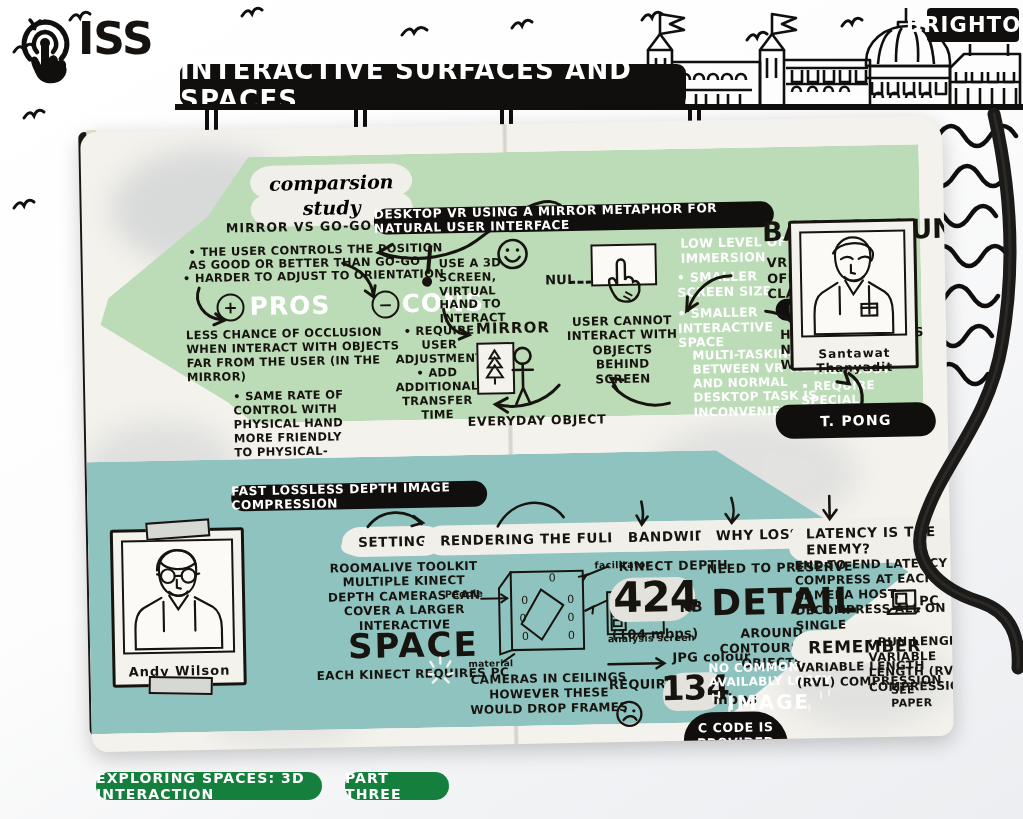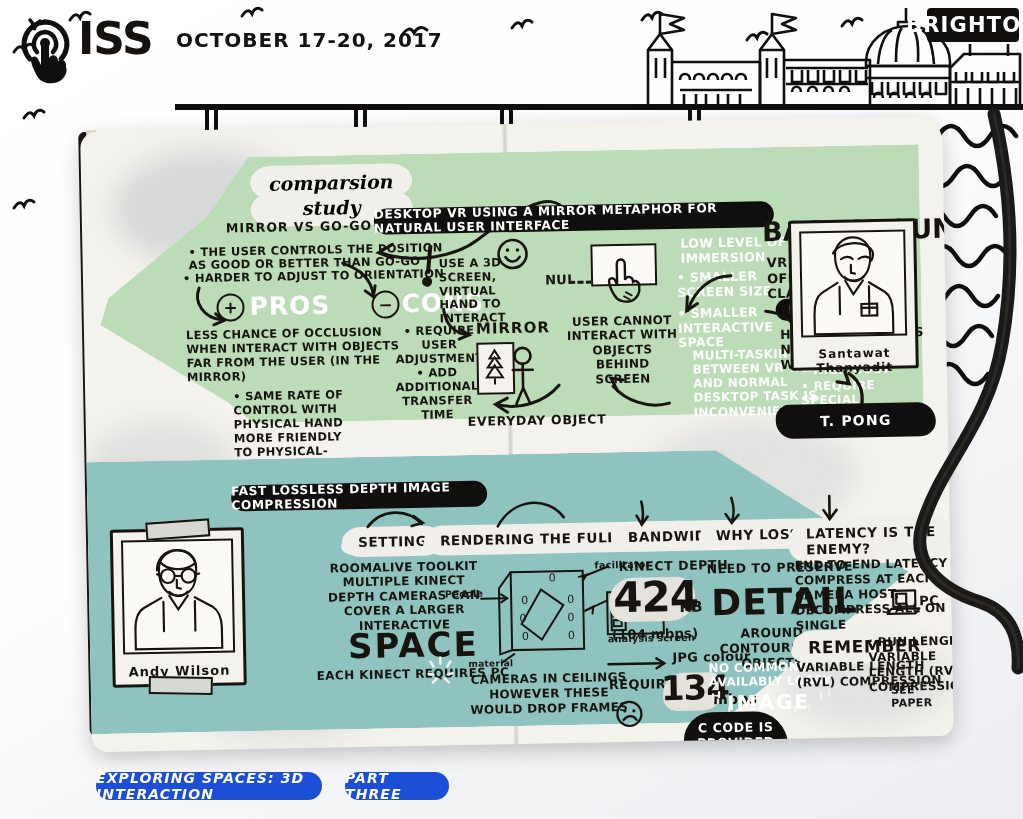--- a/index.html
+++ b/index.html
@@ -79,23 +79,23 @@
   .lc{text-transform:none;}
 
   
   .frame{background:#f4f2ec;border:3px solid #17140f;border-radius:3px;}
   .frame .photo{background:#fbfaf6;border:2px solid #17140f;margin:8px;}
   .frame .nameplate{text-align:center;font-weight:700;letter-spacing:1px;padding:2px 0 5px;font-size:13px;color:#17140f;}
   .tape{position:absolute;background:#d6d8d4;border:2px solid #17140f;height:14px;}
 
   
   .footerpill{
-    background:#1d4ed8;color:#fff;border-radius:20px;
+    background:#15803d;color:#fff;border-radius:20px;
     display:flex;align-items:center;justify-content:center;
-    font-weight:700;letter-spacing:1.1px;text-transform:uppercase;font-style:italic;
+    font-weight:700;letter-spacing:1.1px;text-transform:uppercase;
   }
   #footer-left{left:96px;top:772px;width:226px;height:28px;font-size:14px;}
   #footer-mid{left:345px;top:772px;width:104px;height:28px;font-size:14px;}
   #footer-right{left:772px;top:770px;width:222px;height:26px;font-size:13.5px;}
 
   
   .circ{border:2.5px solid #17140f;border-radius:50%;}
   .boxline{border:2px solid #17140f;}
   svg{display:block;overflow:visible;}
 </style>
@@ -109,21 +109,20 @@
       <path d="M31 8 a22 22 0 0 1 16 37" fill="none" stroke="#100f0d" stroke-width="5" stroke-linecap="round"></path>
       <path d="M31 8 a22 22 0 0 0 -15 37" fill="none" stroke="#100f0d" stroke-width="5" stroke-linecap="round"></path>
       <path d="M31 18 a12 12 0 0 1 8 20" fill="none" stroke="#100f0d" stroke-width="4.5" stroke-linecap="round"></path>
       <path d="M31 18 a12 12 0 0 0 -8 20" fill="none" stroke="#100f0d" stroke-width="4.5" stroke-linecap="round"></path>
       <circle cx="31" cy="29" r="5" fill="#100f0d"></circle>
       <path d="M27 30 c0-5 8-5 8 0 l0 14 c3-5 9-3 9 3 c4-3 9 0 8 6 c2 4-1 12-8 15 c-8 3-17 1-21-6 c-3-6-6-12-6-16 c0-4 5-5 7-1 l3 6z" fill="#100f0d"></path>
       <path d="M16 6 c3 3 4 6 4 10 c1-4 3-7 6-9" fill="none" stroke="#100f0d" stroke-width="3.5" stroke-linecap="round"></path>
     </svg>
   </div>
   <div class="abs hand" id="iss-word">ISS</div>
-  <div class="abs hand caps" id="date-line">October 17-20, 2017</div>
 
   <div class="abs" style="left:68px;top:8px;">
     <svg width="28" height="16">
         <path d="M2 12 c4-6 7-7 10-2 c2-6 6-7 10-4" fill="none" stroke="#100f0d" stroke-width="3" stroke-linecap="round"></path>
       </svg>
   </div>
   <div class="abs" style="left:240px;top:4px;">
     <svg width="28" height="16">
         <path d="M2 12 c4-6 7-7 10-2 c2-6 6-7 10-4" fill="none" stroke="#100f0d" stroke-width="3" stroke-linecap="round"></path>
       </svg>
@@ -204,20 +203,21 @@
         <path d="M430 82 l70 0"></path>
         <path d="M436 72 l0 10 l10 0 l0-10 M452 72 l0 10 l10 0 l0-10 M468 72 l0 10 l10 0 l0-10 M484 72 l0 10 l10 0 l0-10"></path>
         <path d="M436 88 l0 20 M448 88 l0 20 M460 88 l0 20 M472 88 l0 20 M484 88 l0 20 M496 88 l0 20"></path>
 
         <path d="M450 44 l0 12 M488 44 l0 12"></path>
       </g>
     </svg>
   </div>
 
   <div class="abs blackbar" id="brighton-sign">Brighton</div>
+  <div class="abs blackbar" id="main-title">Interactive Surfaces and Spaces</div>
 
   <div class="abs" id="pier-deck"></div>
   <div class="abs pier-leg" style="left:205px;"></div>
   <div class="abs pier-leg" style="left:214px;"></div>
   <div class="abs pier-leg" style="left:354px;"></div>
   <div class="abs pier-leg" style="left:363px;"></div>
   <div class="abs pier-leg" style="left:500px;"></div>
   <div class="abs pier-leg" style="left:509px;"></div>
   <div class="abs pier-leg" style="left:688px;"></div>
   <div class="abs pier-leg" style="left:697px;"></div>

